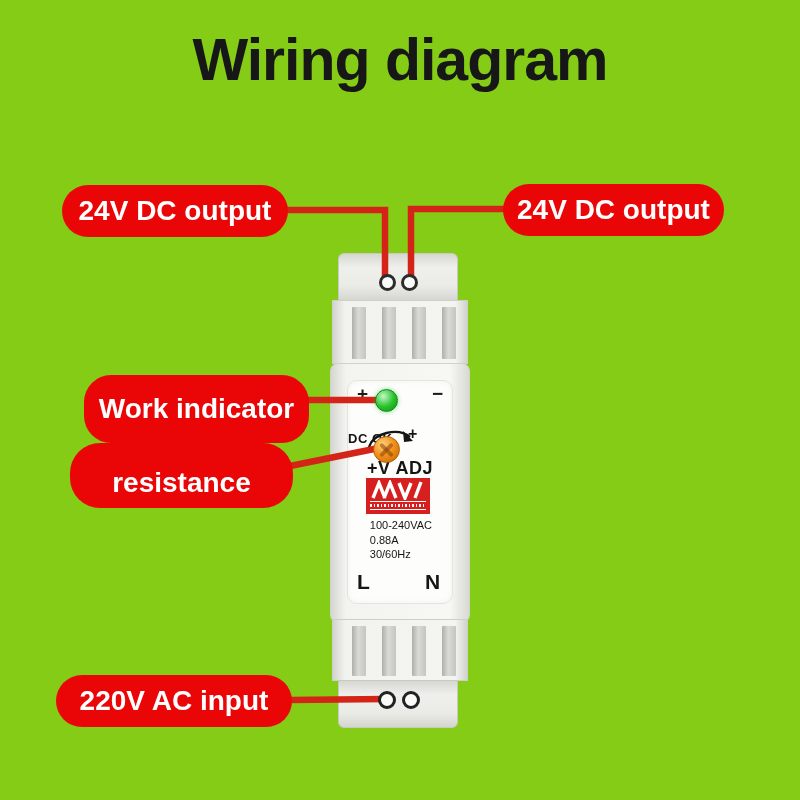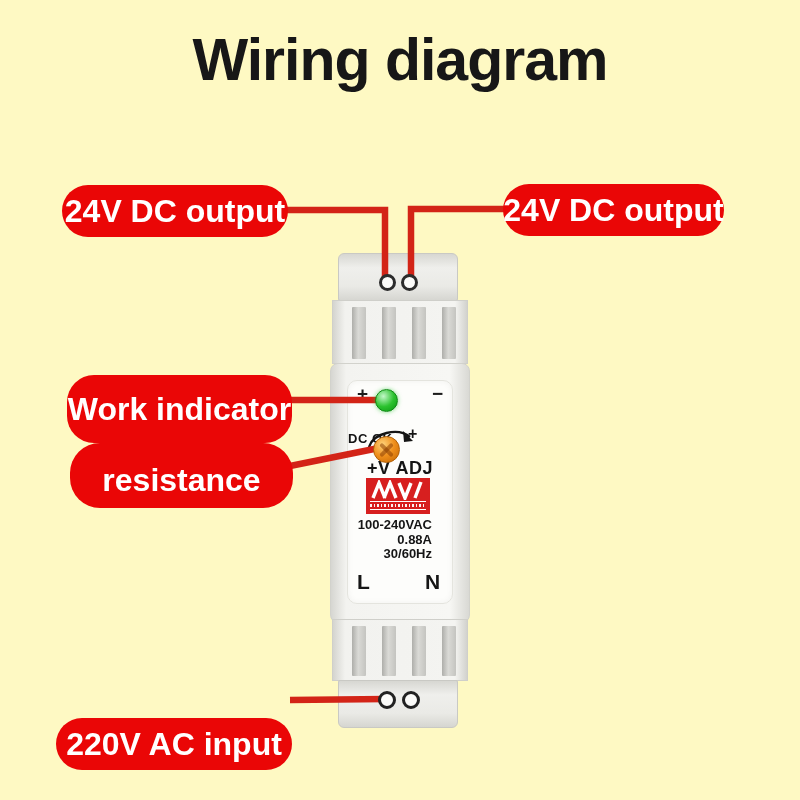--- a/index.html
+++ b/index.html
@@ -1,36 +1,36 @@
 <!DOCTYPE html>
 <html style="--label-red: #ea0606; --line-red: #d32417; --led-green: #2bc22e; --knob-orange: #ef8f1c; --logo-red: #d71f1f;"><head>
 <meta charset="utf-8">
 <style>
   html,body{margin:0;padding:0;background:#ffffff;}
-  .stage{position:relative;width:800px;height:800px;background:#fef9c3;overflow:hidden;
+  .stage{position:relative;width:800px;height:800px;background:#84cc16;overflow:hidden;
          font-family:"Liberation Sans", sans-serif;}
 
   
   .title{position:absolute;top:26px;left:0;width:800px;text-align:center;
          font-size:59px;font-weight:bold;color:#171717;letter-spacing:-1px;margin:0;}
 
   
   .conns{position:absolute;left:0;top:0;width:800px;height:800px;pointer-events:none;}
   .conn{fill:none;stroke:var(--line-red,#d32417);stroke-width:6.5;}
 
   
   .pill{position:absolute;display:flex;align-items:center;justify-content:center;
-        background:var(--label-red,#ea0606);color:#ffffff;font-weight:bold;font-size:32px;
+        background:var(--label-red,#ea0606);color:#ffffff;font-weight:bold;font-size:28px;
         border-radius:27px;z-index:3;white-space:nowrap;}
   .pill-dc-left {left:62px; top:185px; width:226px; height:52px;}
   .pill-dc-right{left:503px;top:184px; width:221px; height:52px;}
-  .pill-work    {left:67px; top:375px; width:225px; height:68px;}
+  .pill-work    {left:84px; top:375px; width:225px; height:68px;}
   .pill-res     {left:70px; top:443px; width:223px; height:65px;border-radius:30px;
                  align-items:flex-end;padding-bottom:9px;box-sizing:border-box;}
-  .pill-ac      {left:56px; top:675px; width:236px; height:52px;margin-top:43px;}
+  .pill-ac      {left:56px; top:675px; width:236px; height:52px;}
 
   
   .device{position:absolute;left:330px;top:253px;width:140px;height:475px;}
   .tblock{position:absolute;left:8px;width:120px;height:48px;
           background:linear-gradient(180deg,#d7d7d2,#efefec 30%,#eaeae6 70%,#d6d6d1);
           border:1px solid #c9c9c4;box-sizing:border-box;}
   .tblock.top{top:0;border-radius:6px 6px 2px 2px;}
   .tblock.bottom{top:427px;height:48px;border-radius:2px 2px 6px 6px;}
   .hole{position:absolute;box-sizing:border-box;background:#fbfbf9;border-radius:50%;z-index:4;}
   .hole.sm{width:17px;height:17px;border:3px solid #2c2c2c;top:20px;}
@@ -72,22 +72,22 @@
   .vadj{position:absolute;left:0;top:77px;width:100%;text-align:center;
         font-size:18px;font-weight:bold;color:#141414;letter-spacing:.5px;}
 
   .logo{position:absolute;left:18px;top:97px;width:64px;height:36px;
         background:var(--logo-red,#d71f1f);padding-top:2px;box-sizing:border-box;}
   .zig{display:block;margin:0 auto;}
   .logostrip{margin:1px 4px 0 4px;height:7px;border-top:1px solid #ffffff;border-bottom:1px solid #ffffff;
         background:repeating-linear-gradient(90deg,rgba(255,255,255,.95) 0 1.5px,transparent 1.5px 3.5px);
         background-size:auto 3px;background-repeat:repeat-x;background-position:center;}
 
-  .specs{position:absolute;right:20px;top:137px;text-align:right;
-         font-size:13px;font-weight:bold;color:#151515;line-height:14.5px;}
+  .specs{position:absolute;right:20px;top:137px;text-align:left;
+         font-size:11px;font-weight:normal;color:#151515;line-height:14.5px;}
   .tl,.tn{position:absolute;top:189px;font-size:21px;font-weight:bold;color:#151515;}
   .tl{left:9px;} .tn{left:77px;}
 </style>
 </head>
 <body>
 
 <div class="stage">
 
   <h1 class="title">Wiring diagram</h1>
 

